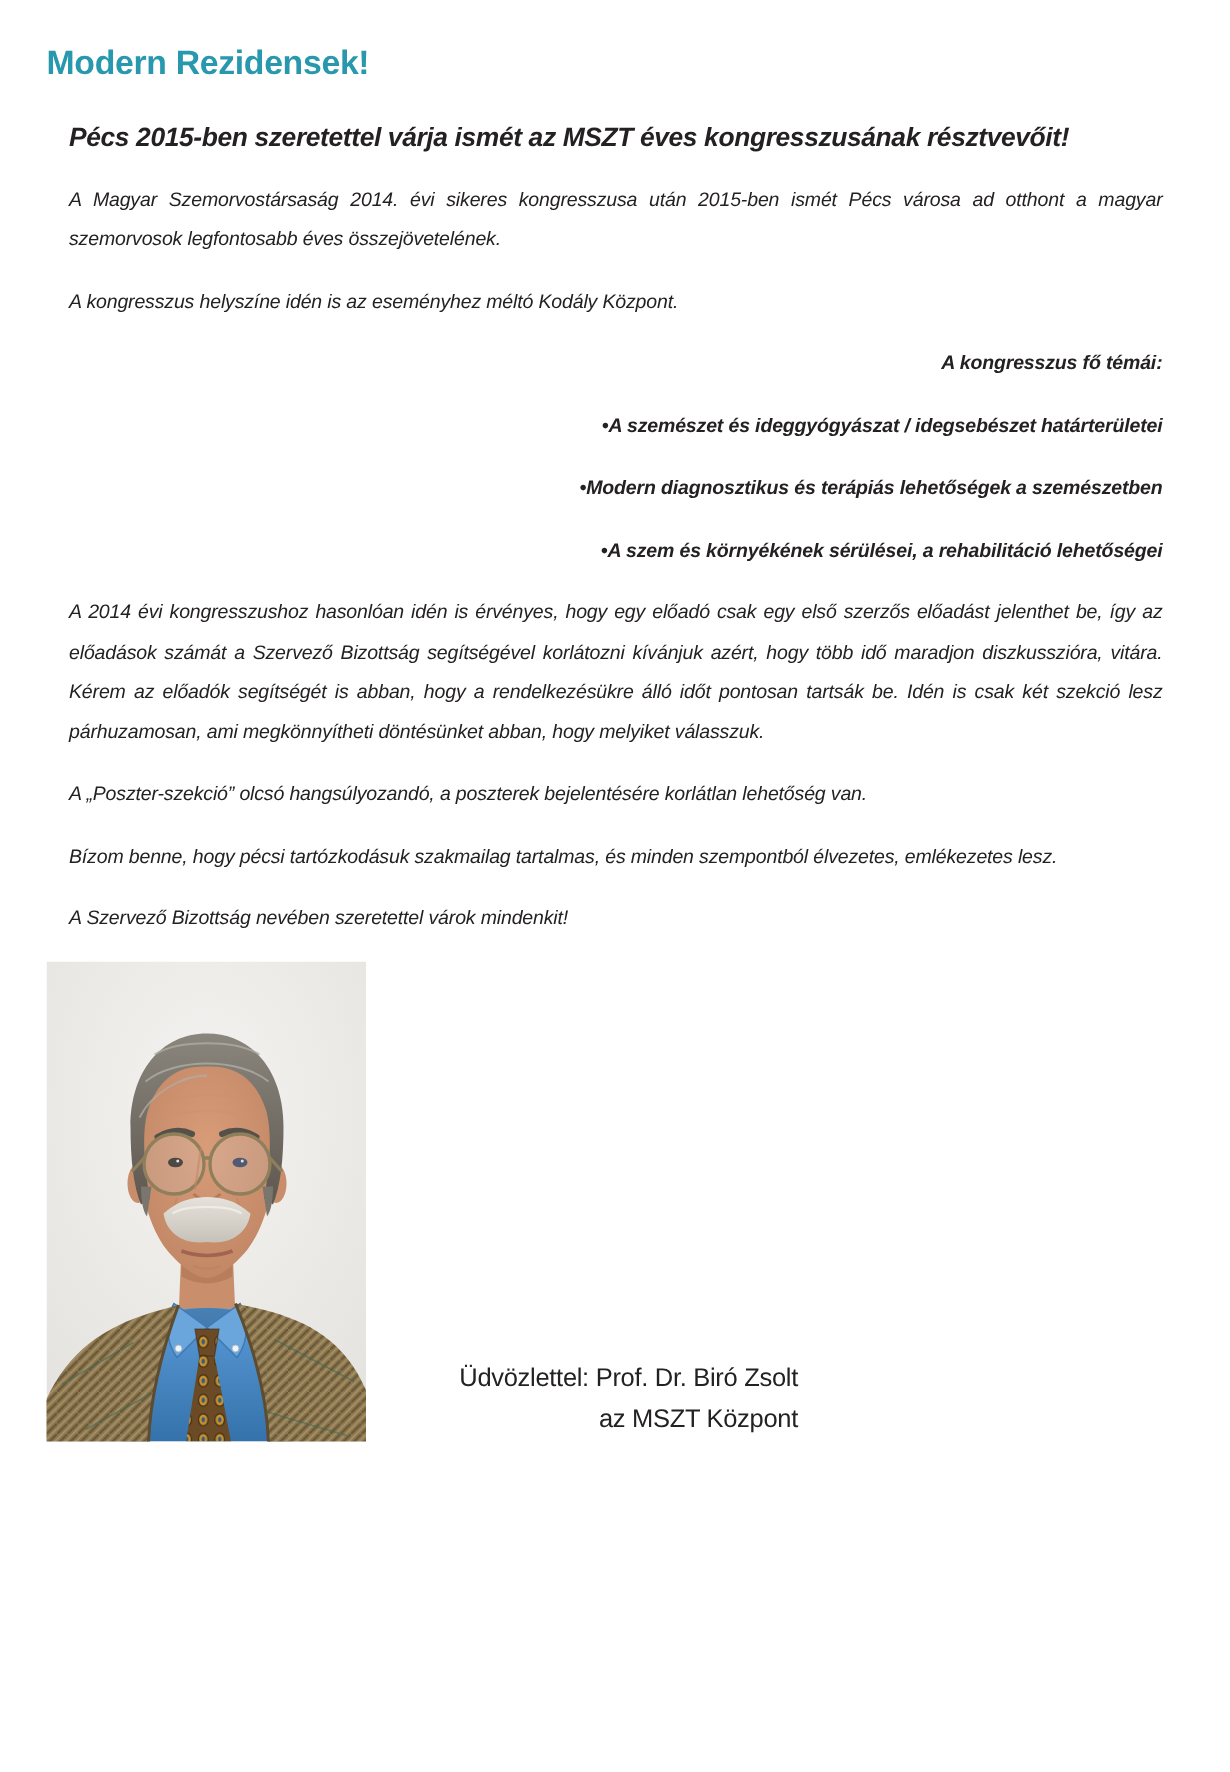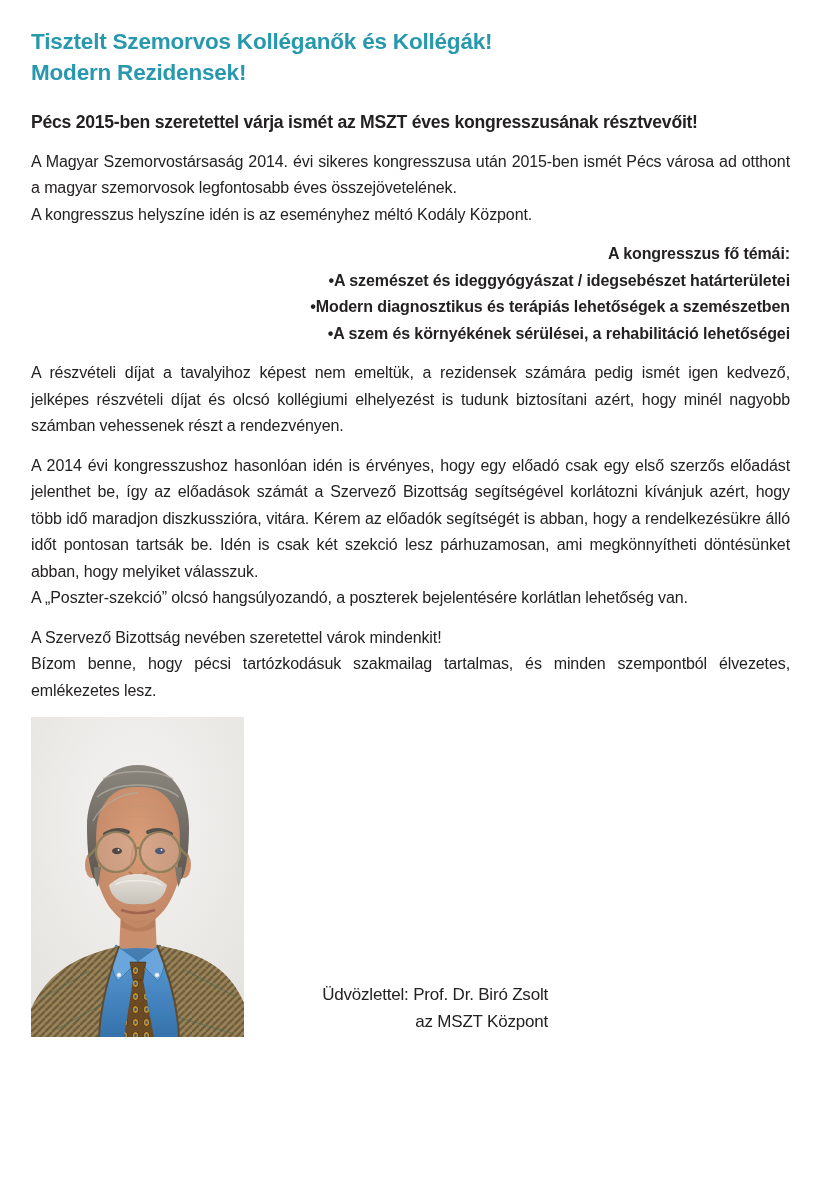--- a/index.html
+++ b/index.html
@@ -17,87 +17,85 @@
   .h1 {
     margin: 0 0 21px 0;
     font-size: 22.5px;
     line-height: 31px;
     font-weight: 700;
     color: #2798ad;
     letter-spacing: -0.2px;
   }
   .h1 .hline { display: block; }
   .body-text {
-    font-size: 16px;
+    font-size: 13px;
     line-height: 26.5px;
     letter-spacing: -0.1px;
   }
-  p { margin: 0; }
+  p { margin: 15px; font-style: italic; }
   .blk { margin-bottom: 13px; }
   .just { text-align: justify; }
   .bold { font-weight: 700; text-align: right; }
   .intro {
     font-weight: 700;
     font-size: 17.6px;
     letter-spacing: -0.25px;
     white-space: nowrap;
     margin-bottom: 13px;
   }
   .bullet-row .bchar { display: inline-block; width: 14px; }
   .foot {
     display: flex;
     align-items: flex-end;
-    gap: 32px;
+    gap: 16px;
     margin-top: 8px;
   }
   .portrait { display: block; flex: 0 0 auto; }
   .sig {
     width: 272px;
     font-size: 17px;
     line-height: 27px;
     letter-spacing: -0.2px;
     text-align: right;
     white-space: nowrap;
     padding-bottom: 2px;
   }
 </style>
 </head>
 <body>
 
 <div class="page">
 
   <h1 class="h1">
-    <span class="hline">Tisztelt Szemorvos Kolléganők és Kollégák!</span>
     <span class="hline">Modern Rezidensek!</span>
   </h1>
 
   <p class="body-text intro">Pécs 2015-ben szeretettel várja ismét az MSZT éves kongresszusának résztvevőit!</p>
 
   <div class="body-text blk">
     <p class="just">A Magyar Szemorvostársaság 2014. évi sikeres kongresszusa után 2015-ben ismét Pécs városa ad otthont a magyar szemorvosok legfontosabb éves összejövetelének.</p>
     <p>A kongresszus helyszíne idén is az eseményhez méltó Kodály Központ.</p>
   </div>
 
   <div class="body-text blk bold">
     <p>A kongresszus fő témái:</p>
     <p class="bullet-row"><span class="bchar">•</span><span>A szemészet és ideggyógyászat / idegsebészet határterületei</span></p>
     <p class="bullet-row"><span class="bchar">•</span><span>Modern diagnosztikus és terápiás lehetőségek a szemészetben</span></p>
     <p class="bullet-row"><span class="bchar">•</span><span>A szem és környékének sérülései, a rehabilitáció lehetőségei</span></p>
   </div>
 
-  <p class="body-text blk just">A részvételi díjat a tavalyihoz képest nem emeltük, a rezidensek számára pedig ismét igen kedvező, jelképes részvételi díjat és olcsó kollégiumi elhelyezést is tudunk biztosítani azért, hogy minél nagyobb számban vehessenek részt a rendezvényen.</p>
 
   <div class="body-text blk">
     <p class="just">A 2014 évi kongresszushoz hasonlóan idén is érvényes, hogy egy előadó csak egy első szerzős előadást jelenthet be, így az előadások számát a Szervező Bizottság segítségével korlátozni kívánjuk azért, hogy több idő maradjon diszkusszióra, vitára. Kérem az előadók segítségét is abban, hogy a rendelkezésükre álló időt pontosan tartsák be. Idén is csak két szekció lesz párhuzamosan, ami megkönnyítheti döntésünket abban, hogy melyiket válasszuk.</p>
     <p class="just">A „Poszter-szekció” olcsó hangsúlyozandó, a poszterek bejelentésére korlátlan lehetőség van.</p>
   </div>
 
+  <p class="body-text blk just">Bízom benne, hogy pécsi tartózkodásuk szakmailag tartalmas, és minden szempontból élvezetes, emlékezetes lesz.</p>
+
   <p class="body-text">A Szervező Bizottság nevében szeretettel várok mindenkit!</p>
-
-  <p class="body-text blk just">Bízom benne, hogy pécsi tartózkodásuk szakmailag tartalmas, és minden szempontból élvezetes, emlékezetes lesz.</p>
 
   <div class="foot">
 
     <svg class="portrait" width="213" height="320" viewBox="0 0 213 320" xmlns="http://www.w3.org/2000/svg">
       <defs>
         <radialGradient id="bgg" cx="50%" cy="32%" r="85%">
           <stop offset="0%" stop-color="#f4f3f1"></stop>
           <stop offset="100%" stop-color="#e3e1dd"></stop>
         </radialGradient>
         <linearGradient id="shirtg" x1="0" y1="0" x2="0" y2="1">

